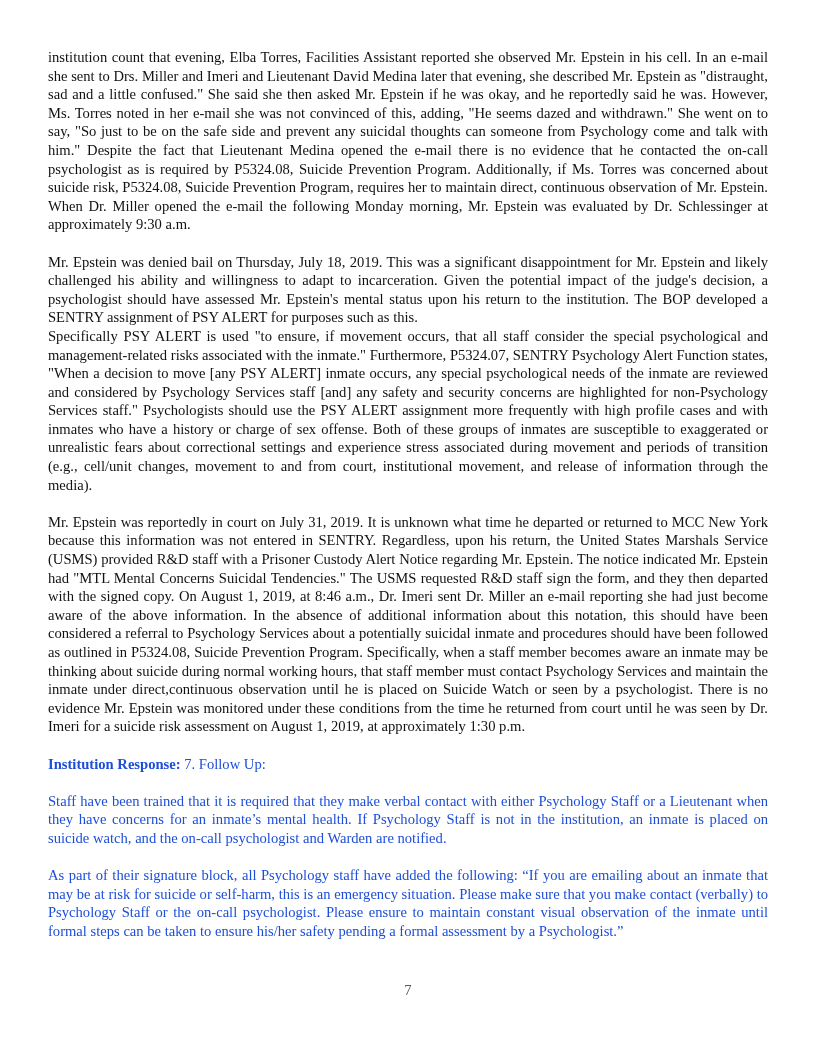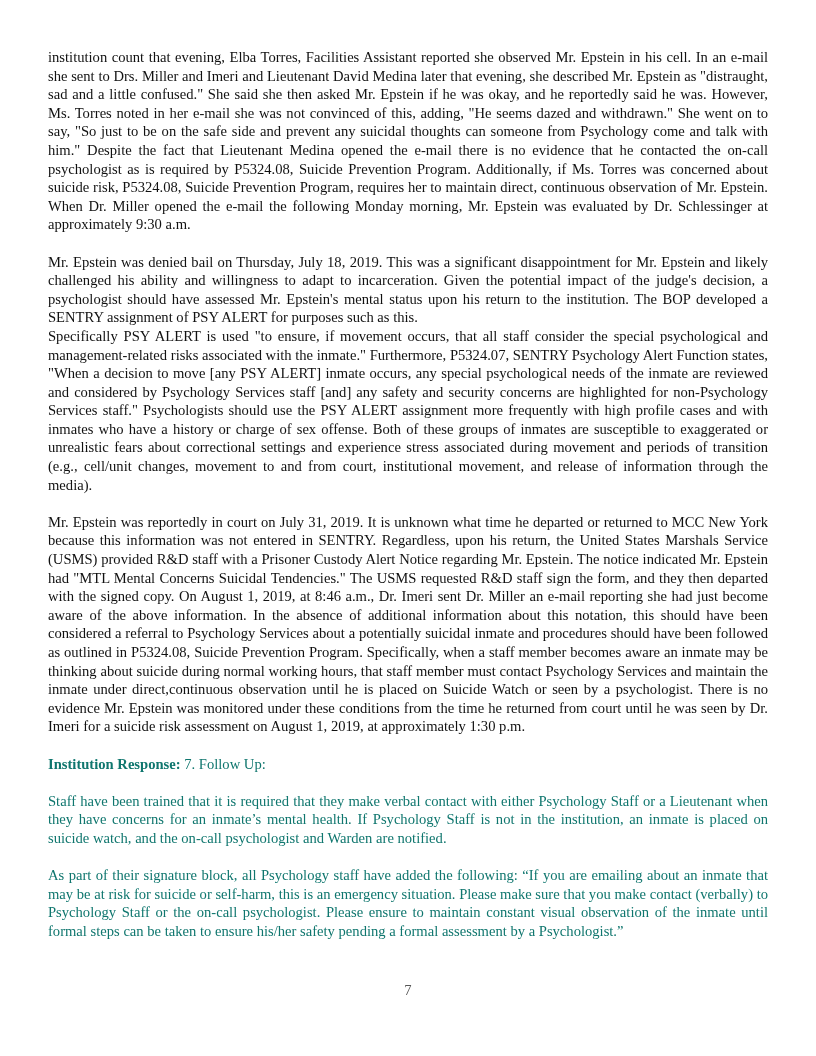--- a/index.html
+++ b/index.html
@@ -10,21 +10,21 @@
     top: 48px;
     width: 720px;
     font-family: "Liberation Serif", serif;
     font-size: 14.6px;
     line-height: 18.6px;
     color: #111111;
     text-align: justify;
   }
   .page p { margin: 0; }
   .gap { height: 18.6px; }
-  .gray { color: #0f766e; }
+  .gray { color: #1d4ed8; }
   .bold { font-weight: bold; }
   .page-number {
     position: absolute;
     left: 0;
     width: 816px;
     top: 982px;
     text-align: center;
     font-family: "Liberation Serif", serif;
     font-size: 14.6px;
     color: #555555;

